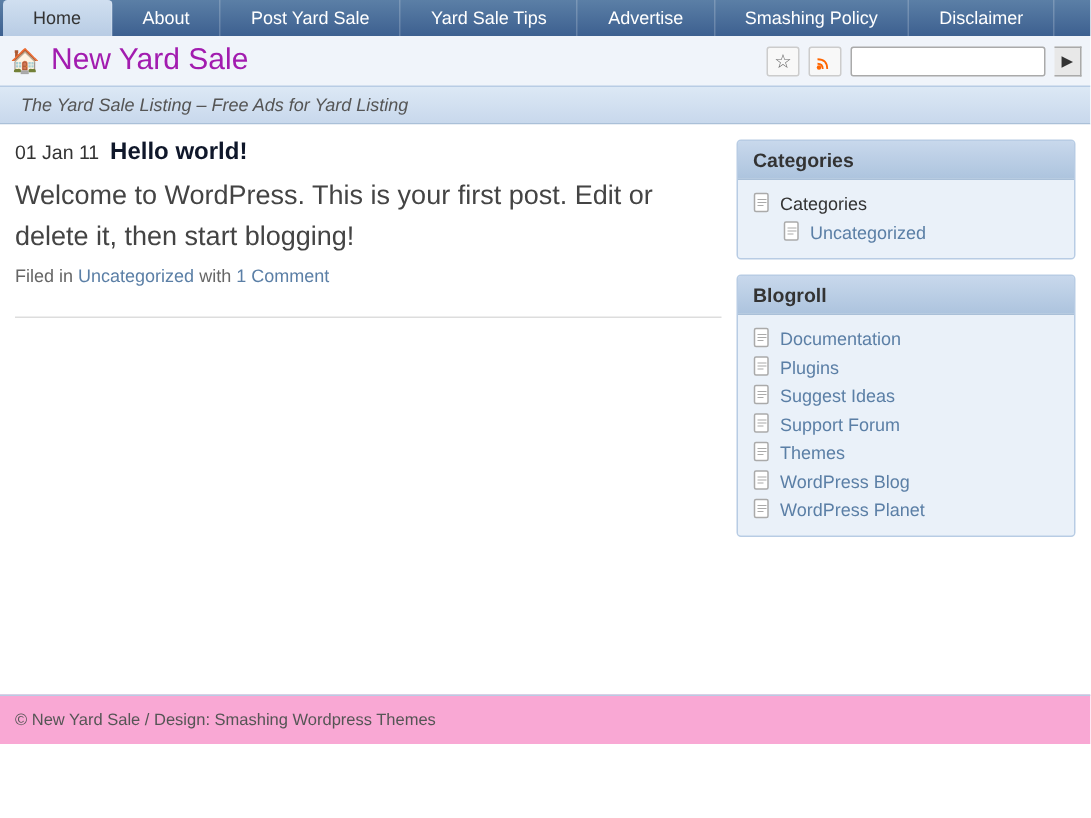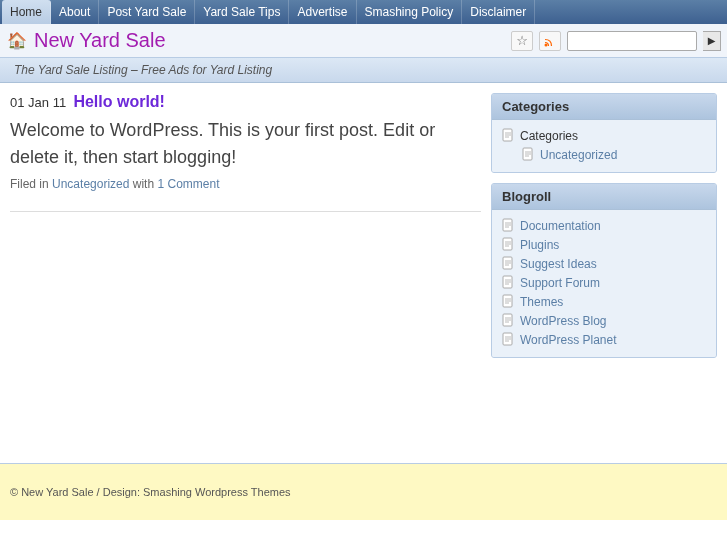--- a/index.html
+++ b/index.html
@@ -14,21 +14,21 @@
     #nav-bar {
       background: linear-gradient(to bottom, #5b7fa6, #3d6090);
       display: flex;
       align-items: stretch;
       height: 24px;
       padding: 0 2px;
     }
     .nav-tab {
       display: flex;
       align-items: center;
-      padding: 0 8px;
+      padding: 0 20px;
       font-size: 12px;
       color: #fff;
       cursor: pointer;
       border-right: 1px solid rgba(255,255,255,0.2);
       background: transparent;
       text-decoration: none;
     }
     .nav-tab.active {
       background: linear-gradient(to bottom, #d0dff0, #b8cce4);
       color: #333;
@@ -121,21 +121,21 @@
       flex: 1;
       min-width: 0;
     }
 
     .post-date {
       font-size: 13px;
       color: #333;
       margin-bottom: 4px;
     }
     .post-title {
-      color: #6d28d9;
+      color: #0f172a;
       font-size: 16px;
       font-weight: bold;
       text-decoration: none;
       cursor: pointer;
     }
     .post-body {
       font-size: 18px;
       color: #444;
       margin: 6px 0;
       line-height: 1.5;
@@ -191,23 +191,23 @@
       color: #5b7fa6;
       text-decoration: none;
       cursor: pointer;
     }
     .widget-item.sub {
       padding-left: 20px;
     }
 
     
     #footer {
-      background: #fef9c3;
+      background: #f9a8d4;
       border-top: 1px solid #b8cce4;
-      padding: 22px 10px;
+      padding: 10px 10px;
       font-size: 11px;
       color: #555;
     }
 
     
     .page-icon-svg {
       display: inline-block;
       width: 13px;
       height: 15px;
       margin-right: 5px;

